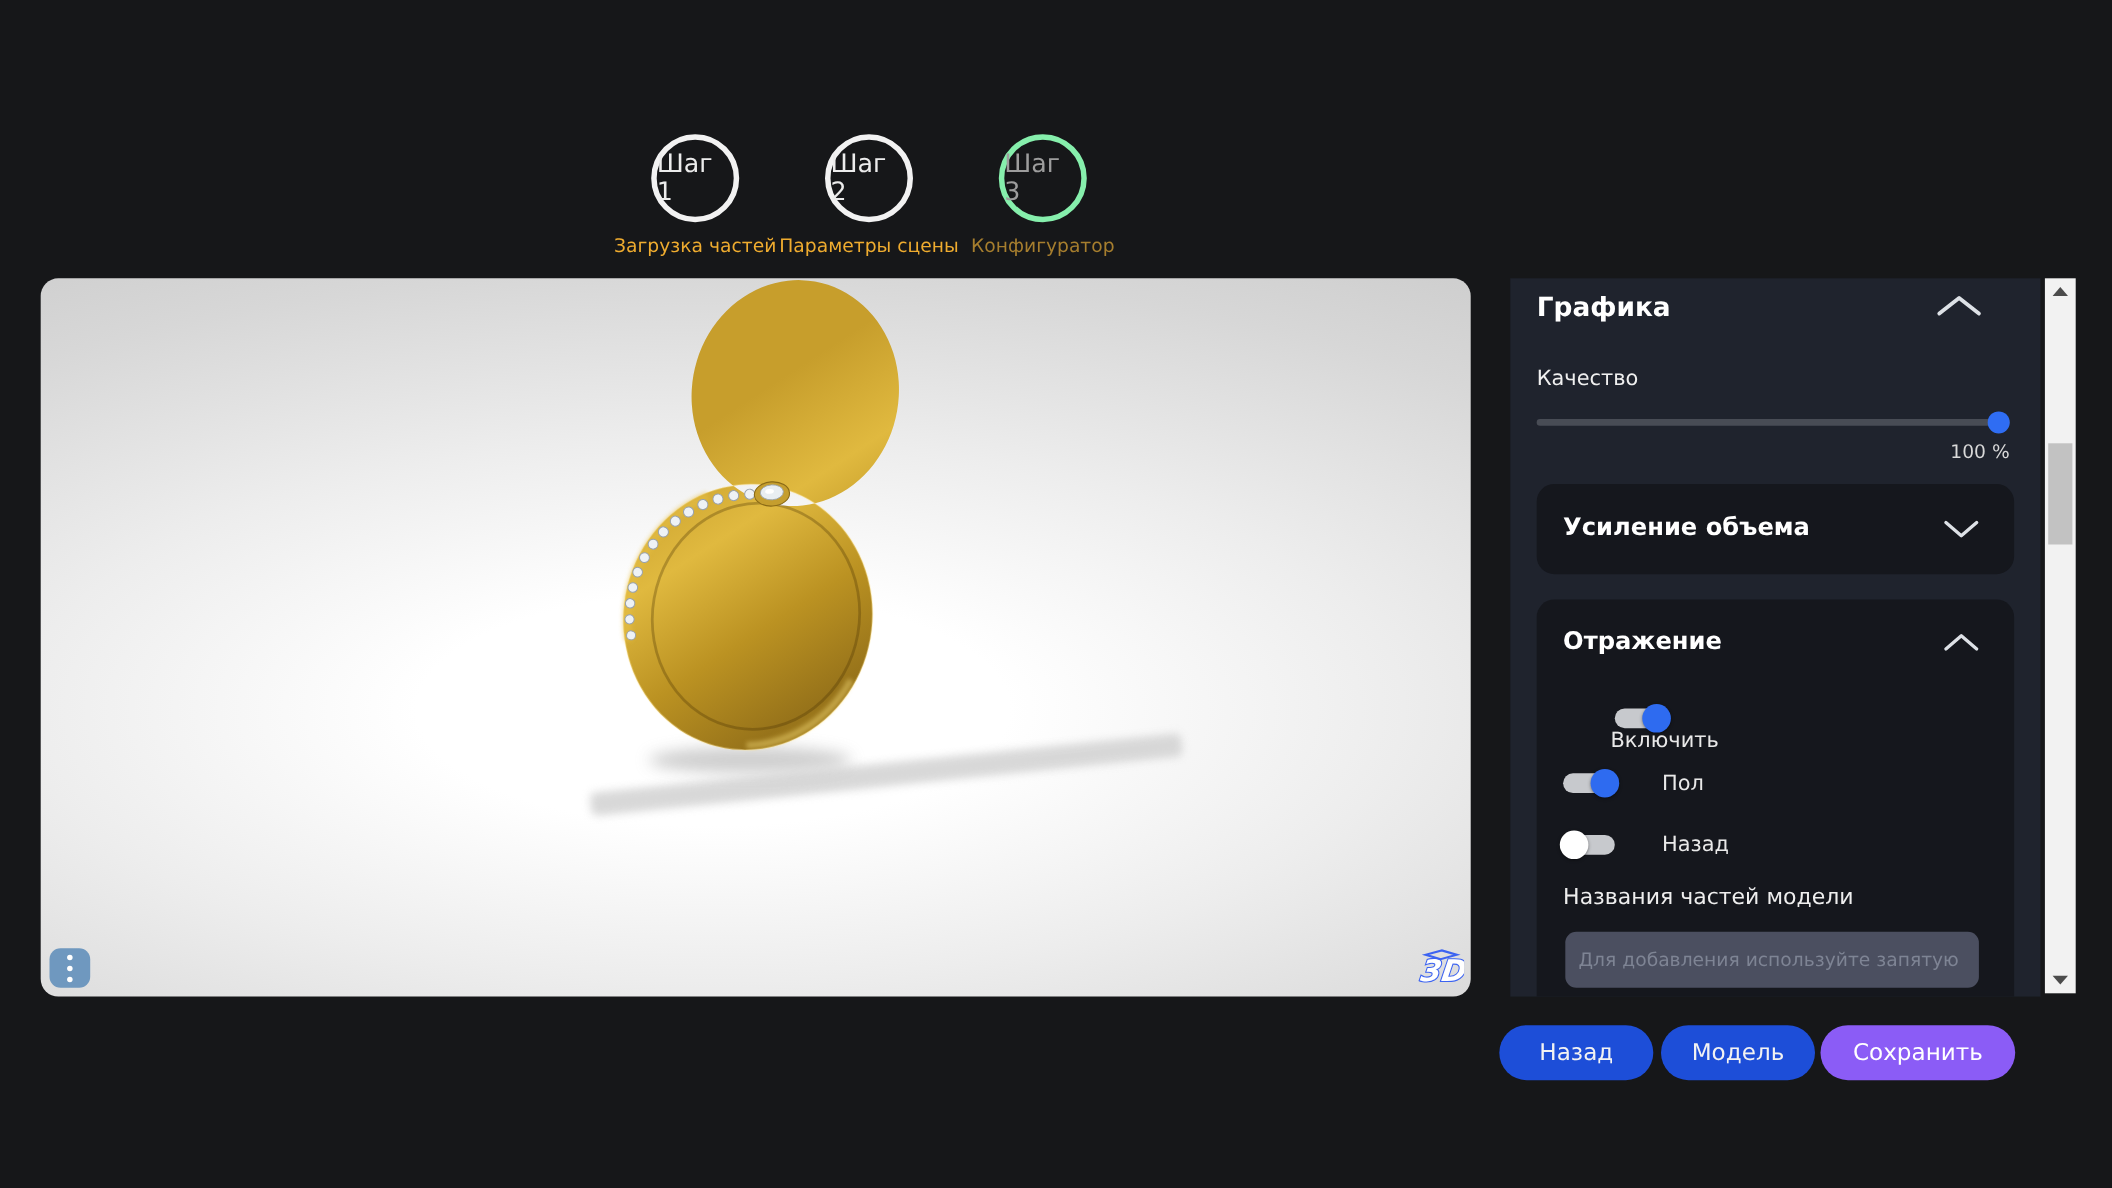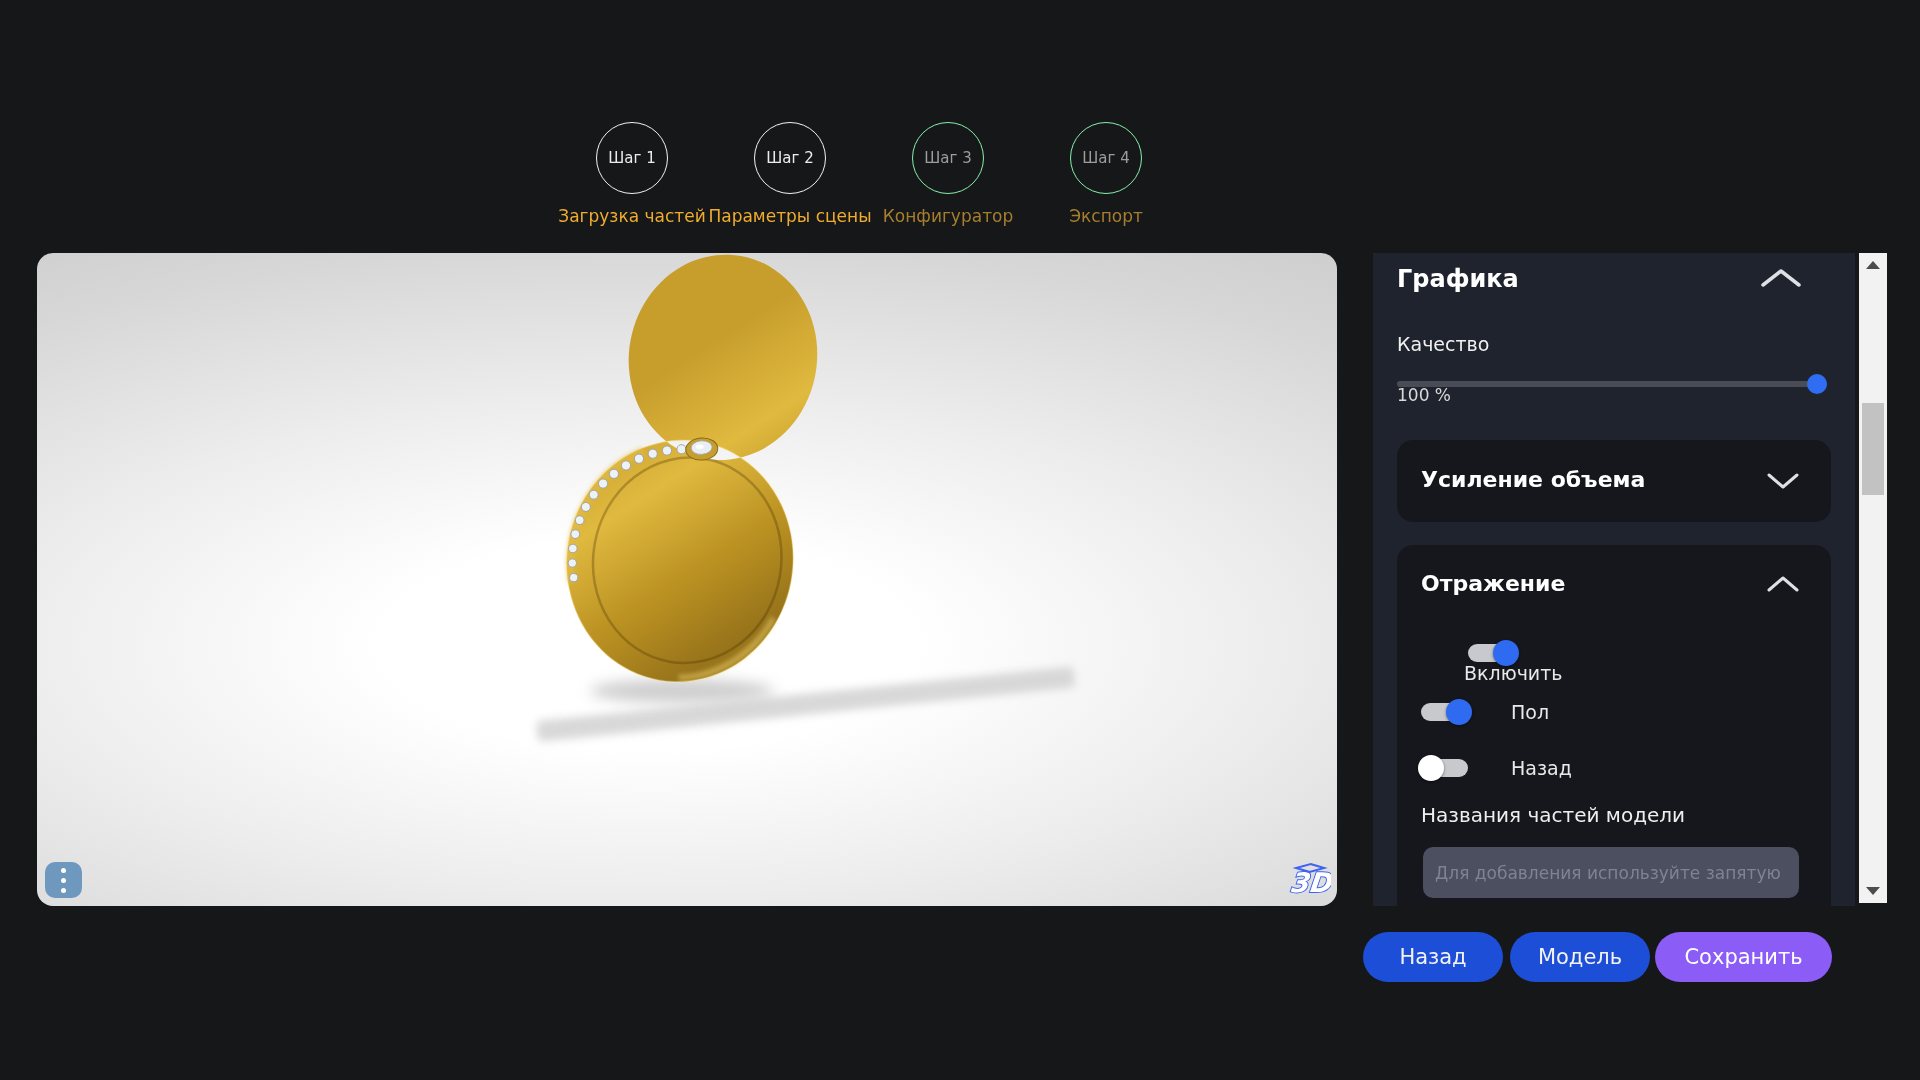--- a/index.html
+++ b/index.html
@@ -6,23 +6,23 @@
   body{
     width:1920px;height:1080px;position:relative;overflow:hidden;
     background:#161719;
     font-family:"DejaVu Sans","Liberation Sans",sans-serif;
     -webkit-font-smoothing:antialiased;
   }
   
   .stepper{position:absolute;left:553px;top:122px;width:632px;display:grid;grid-template-columns:repeat(4,158px);}
   .step{display:flex;flex-direction:column;align-items:center;cursor:default;}
   .step-circle{
-    width:70px;height:70px;border-radius:50%;border:1px solid #86efac;
+    width:70px;height:70px;border-radius:50%;border:5px solid #86efac;
     display:flex;align-items:center;justify-content:center;
-    color:#9d9d9d;font-size:15px;
+    color:#9d9d9d;font-size:23px;
   }
   .step-label{margin-top:12px;font-size:17px;color:#a67e2e;white-space:nowrap;}
   .step.active .step-circle{border-color:#f2f2f2;color:#ececec;}
   .step.active .step-label{color:#efac2f;}
   
   .viewport{
     position:absolute;left:37px;top:253px;width:1300px;height:653px;
     border-radius:16px;overflow:hidden;
     background:radial-gradient(115% 90% at 47% 60%, #ffffff 0%, #ffffff 18%, #ededed 42%, #d7d7d7 68%, #c2c2c2 100%);
   }
@@ -38,21 +38,21 @@
   .sidebar{
     position:absolute;left:1373px;top:253px;width:482px;height:653px;
     background:#1f232d;overflow:hidden;
   }
   .sb-section-title{position:absolute;left:24px;top:12px;font-size:24px;font-weight:bold;color:#ffffff;}
   .sb-chevron{position:absolute;cursor:pointer;}
   .quality-label{position:absolute;left:24px;top:80px;font-size:19px;color:#f0f0f0;}
   .slider{position:absolute;left:24px;top:121px;width:430px;height:20px;cursor:pointer;}
   .slider-track{position:absolute;left:0;top:7px;width:100%;height:6px;border-radius:3px;background:#484c55;}
   .slider-thumb{position:absolute;top:0;width:20px;height:20px;border-radius:50%;background:#2f6df3;}
-  .quality-value{position:absolute;left:24px;top:132px;width:430px;text-align:left;font-size:17px;color:#d9d9d9;}
+  .quality-value{position:absolute;left:24px;top:148px;width:430px;text-align:right;font-size:17px;color:#d9d9d9;}
   .card{position:absolute;left:24px;width:434px;background:#15171d;border-radius:16px;}
   .card-title{position:absolute;left:24px;font-size:22px;font-weight:bold;color:#ffffff;}
   .card1{top:187px;height:82px;}
   .card1 .card-title{top:27px;}
   .card2{top:292px;height:400px;}
   .card2 .card-title{top:26px;}
   
   .toggle-row{position:absolute;left:24px;display:flex;align-items:center;height:26px;cursor:pointer;}
   .toggle{position:relative;width:47px;height:18px;border-radius:9px;background:#c7c9cd;flex:none;}
   .toggle .knob{
@@ -101,26 +101,20 @@
     <div class="step-circle">
         <span>Шаг 2</span>
       </div>
     <div class="step-label">Параметры сцены</div>
   </div>
   <div class="step inactive">
     <div class="step-circle">
         <span>Шаг 3</span>
       </div>
     <div class="step-label">Конфигуратор</div>
-  </div>
-  <div class="step inactive">
-    <div class="step-circle">
-        <span>Шаг 4</span>
-      </div>
-    <div class="step-label">Экспорт</div>
   </div>
 </div>
 
 <div class="viewport">
   <svg class="scene" width="1300" height="653" viewBox="0 0 1300 653">
     <defs>
       <linearGradient id="gold" x1="-113" y1="-121" x2="113" y2="121" gradientUnits="userSpaceOnUse">
         <stop offset="0" stop-color="#c79e2c"></stop>
         <stop offset="0.28" stop-color="#e0b93f"></stop>
         <stop offset="0.55" stop-color="#bb9222"></stop>

